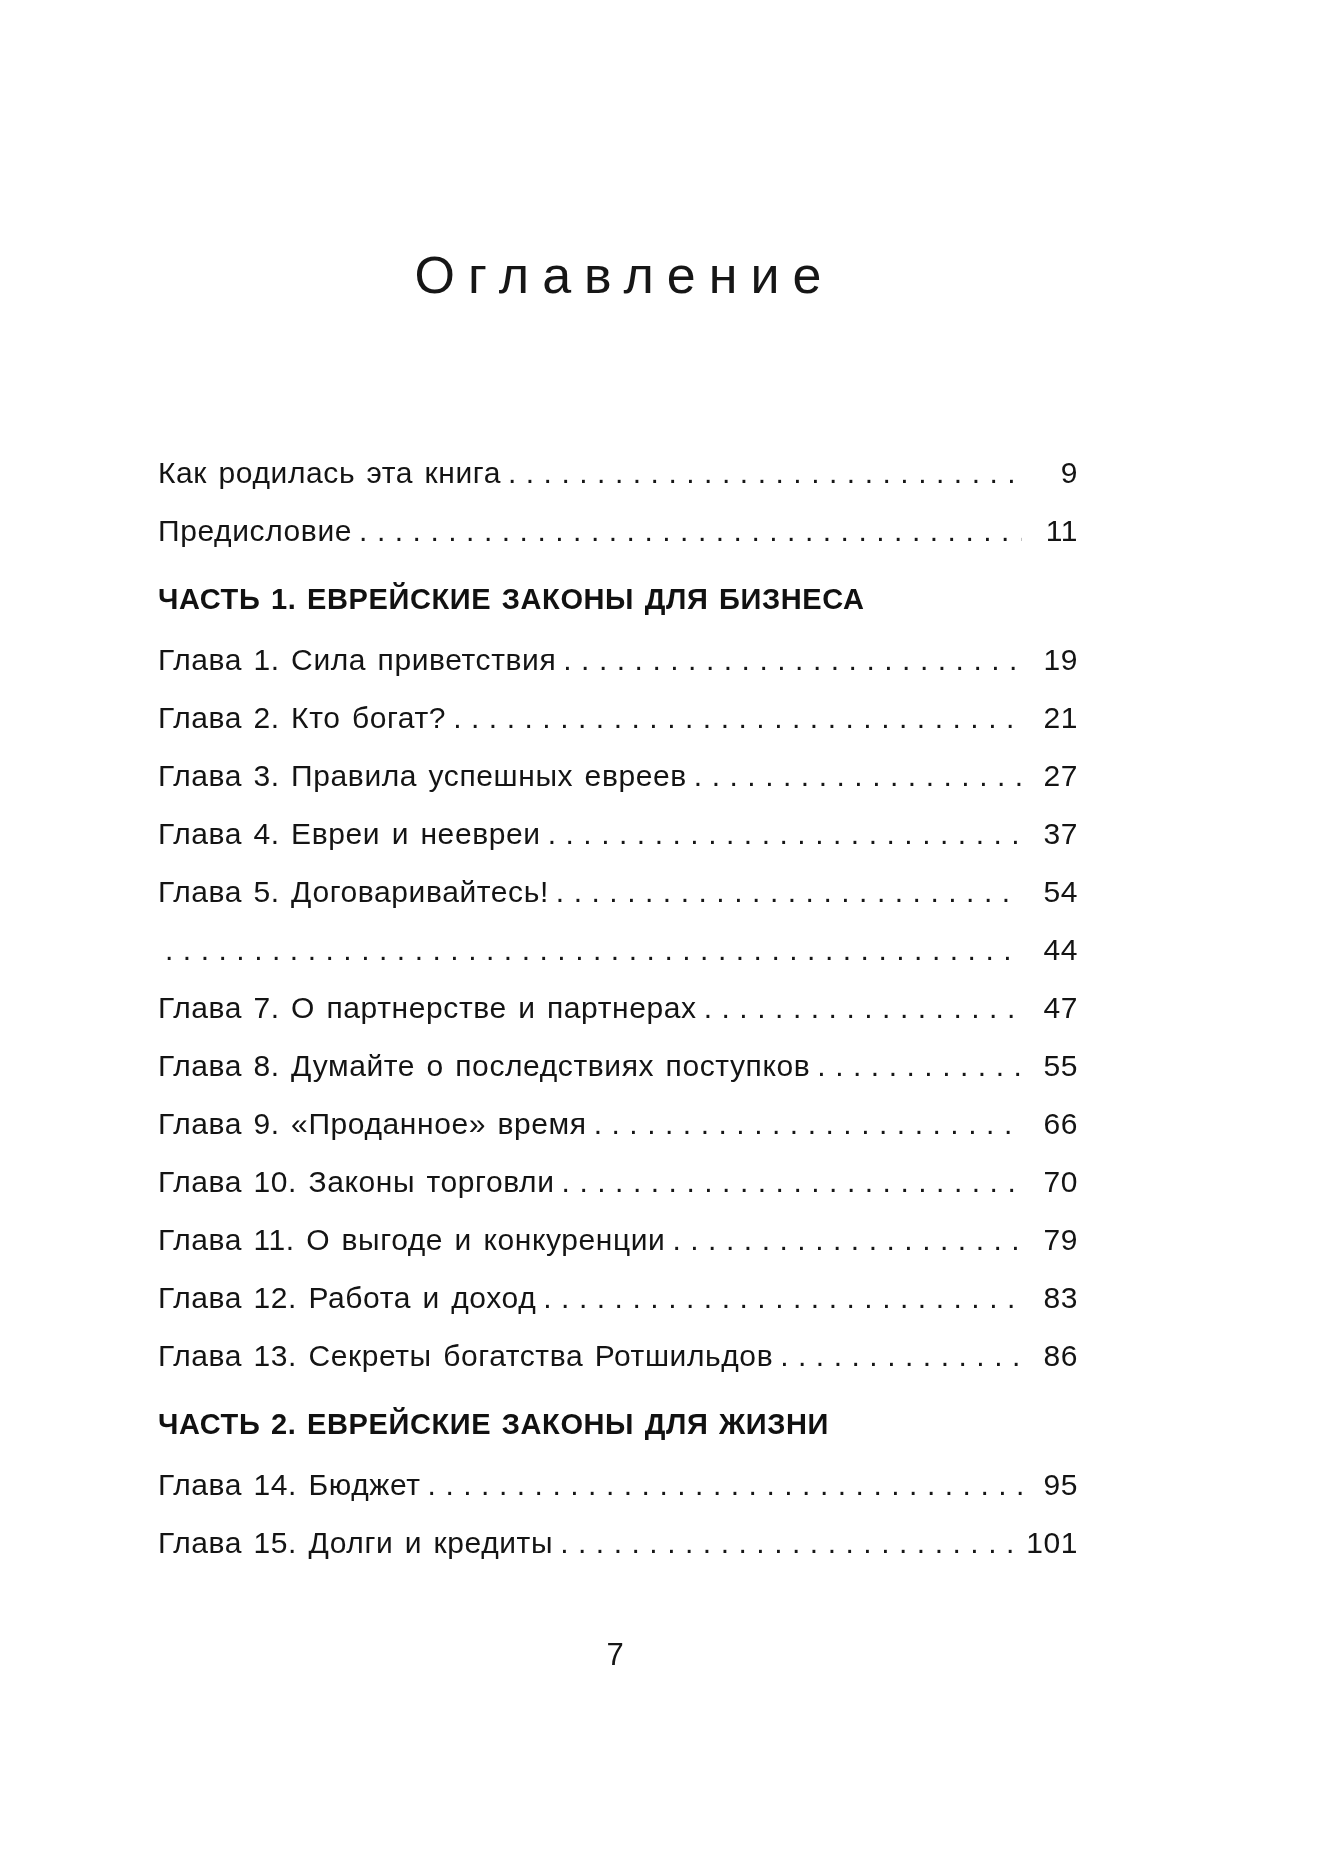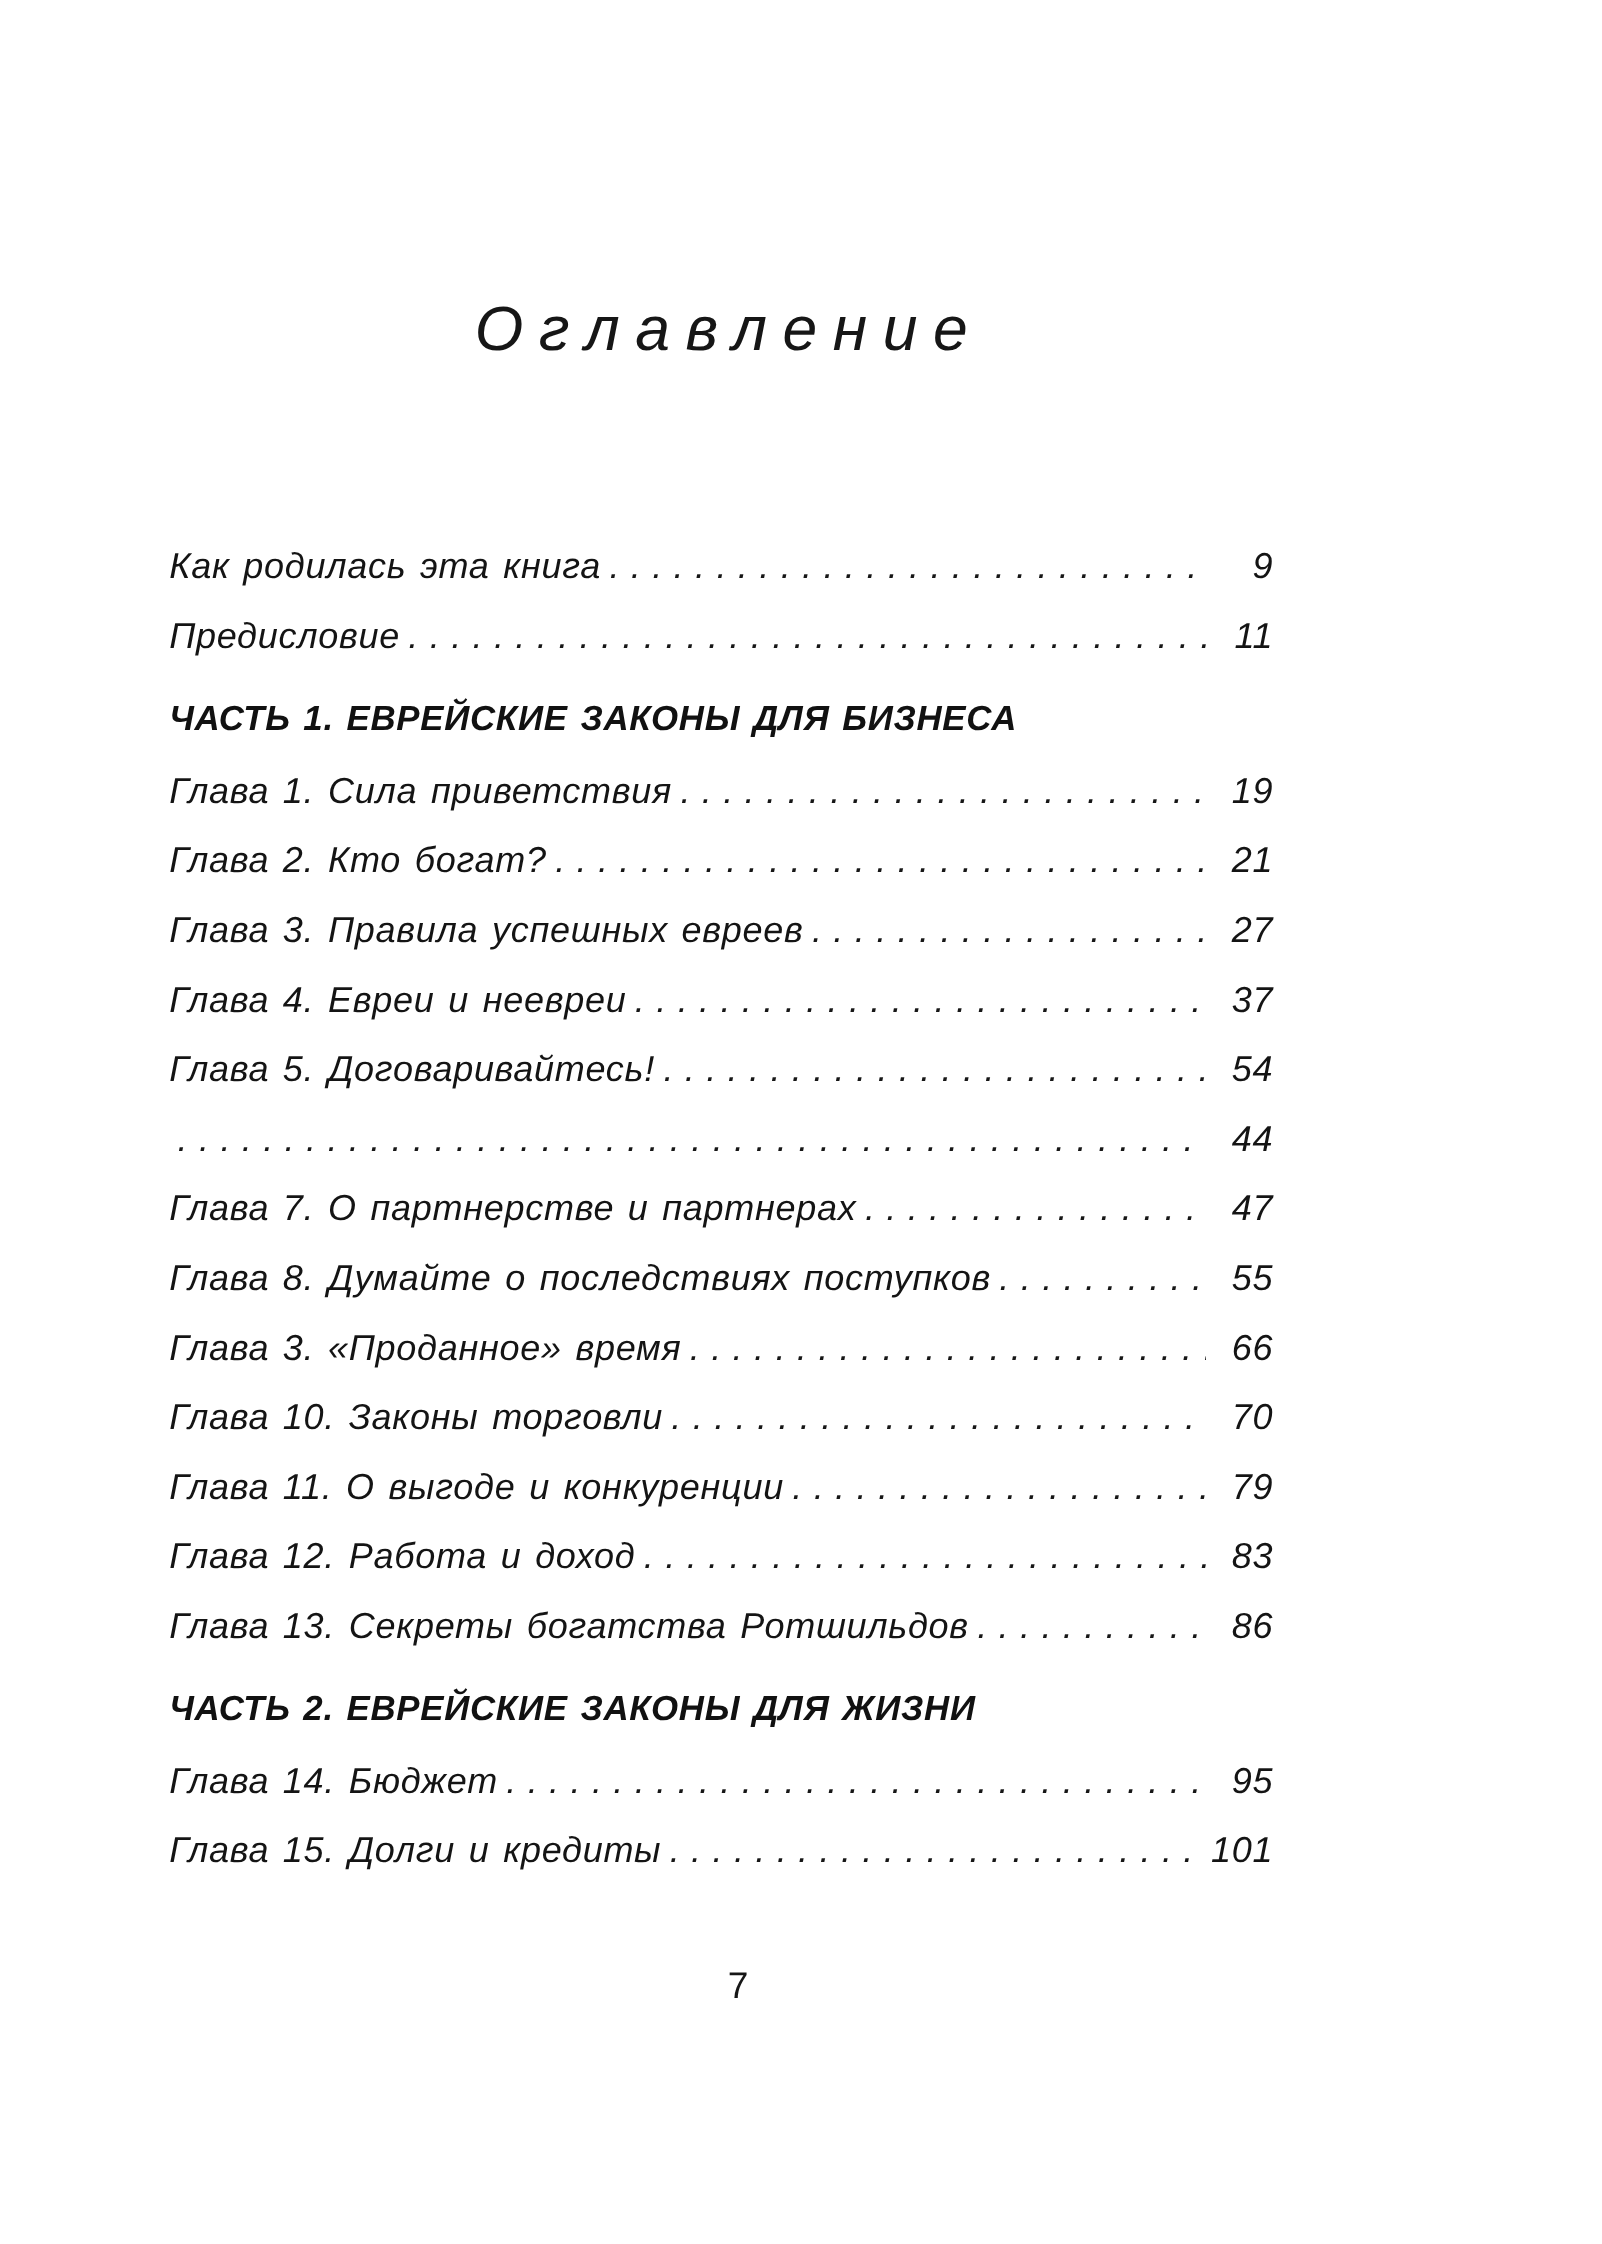--- a/index.html
+++ b/index.html
@@ -8,24 +8,23 @@
     width: 1335px;
     height: 1870px;
     position: relative;
     overflow: hidden;
     background: #ffffff;
     color: #141414;
     font-family: "Liberation Sans", "DejaVu Sans", sans-serif;
   }
   .content {
     position: absolute;
-    left: 141px;
+    left: 158px;
     top: 0;
     width: 920px;
-    font-style: italic;
   }
   .page-title {
     margin-top: 247px;
     margin-bottom: 152px;
     text-align: center;
     font-size: 52px;
     line-height: 1.1;
     font-weight: 400;
     letter-spacing: 13px;
     
@@ -144,21 +143,21 @@
     <span class="toc-page">47</span>
   </div>
 
   <div class="toc-row">
     <span class="toc-title">Глава 8. Думайте о последствиях поступков</span>
     <span class="toc-dots" aria-hidden="true">........................................................................................................................</span>
     <span class="toc-page">55</span>
   </div>
 
   <div class="toc-row">
-    <span class="toc-title">Глава 3. «Проданное» время</span>
+    <span class="toc-title">Глава 9. «Проданное» время</span>
     <span class="toc-dots" aria-hidden="true">........................................................................................................................</span>
     <span class="toc-page">66</span>
   </div>
 
   <div class="toc-row">
     <span class="toc-title">Глава 10. Законы торговли</span>
     <span class="toc-dots" aria-hidden="true">........................................................................................................................</span>
     <span class="toc-page">70</span>
   </div>
 

